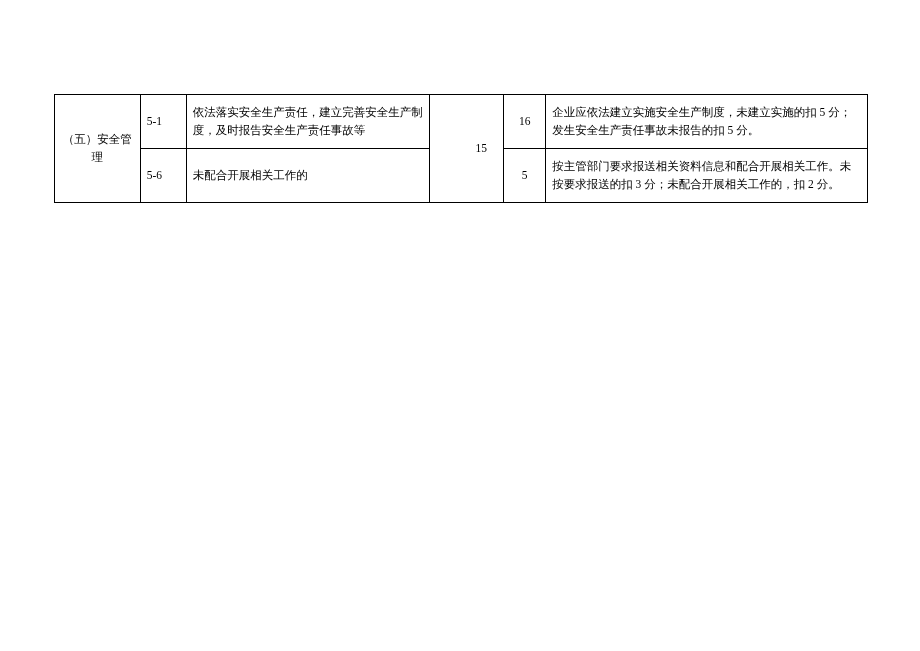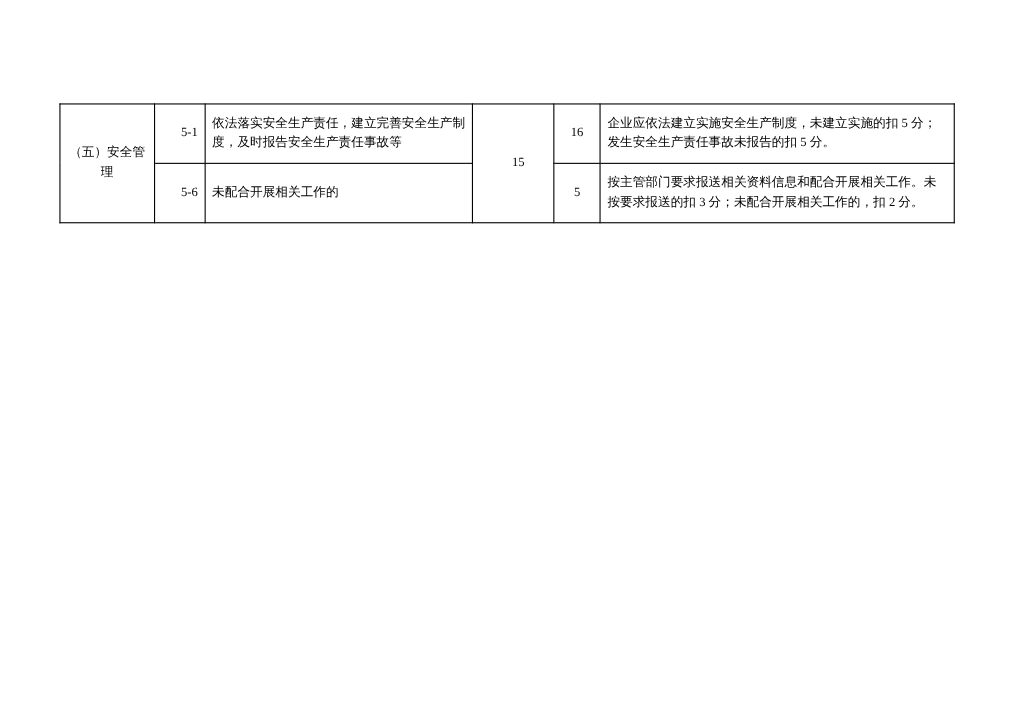--- a/index.html
+++ b/index.html
@@ -28,29 +28,30 @@
       font-size: 11.5px;
       line-height: 1.6;
       color: #000;
     }
     .col1 {
       width: 79px;
       text-align: center;
     }
     .col2 {
       width: 37px;
-      text-align: right;
+      text-align: left;
       font-family: Liberation Serif, serif;
     }
     .col3 {
       width: 265px;
       text-align: left;
     }
     .col4 {
       width: 35px;
+      text-align: center;
       padding-left: 35px;
     }
     .col5 {
       width: 32px;
       text-align: center;
     }
     .col6 {
       width: 356px;
       text-align: left;
     }

